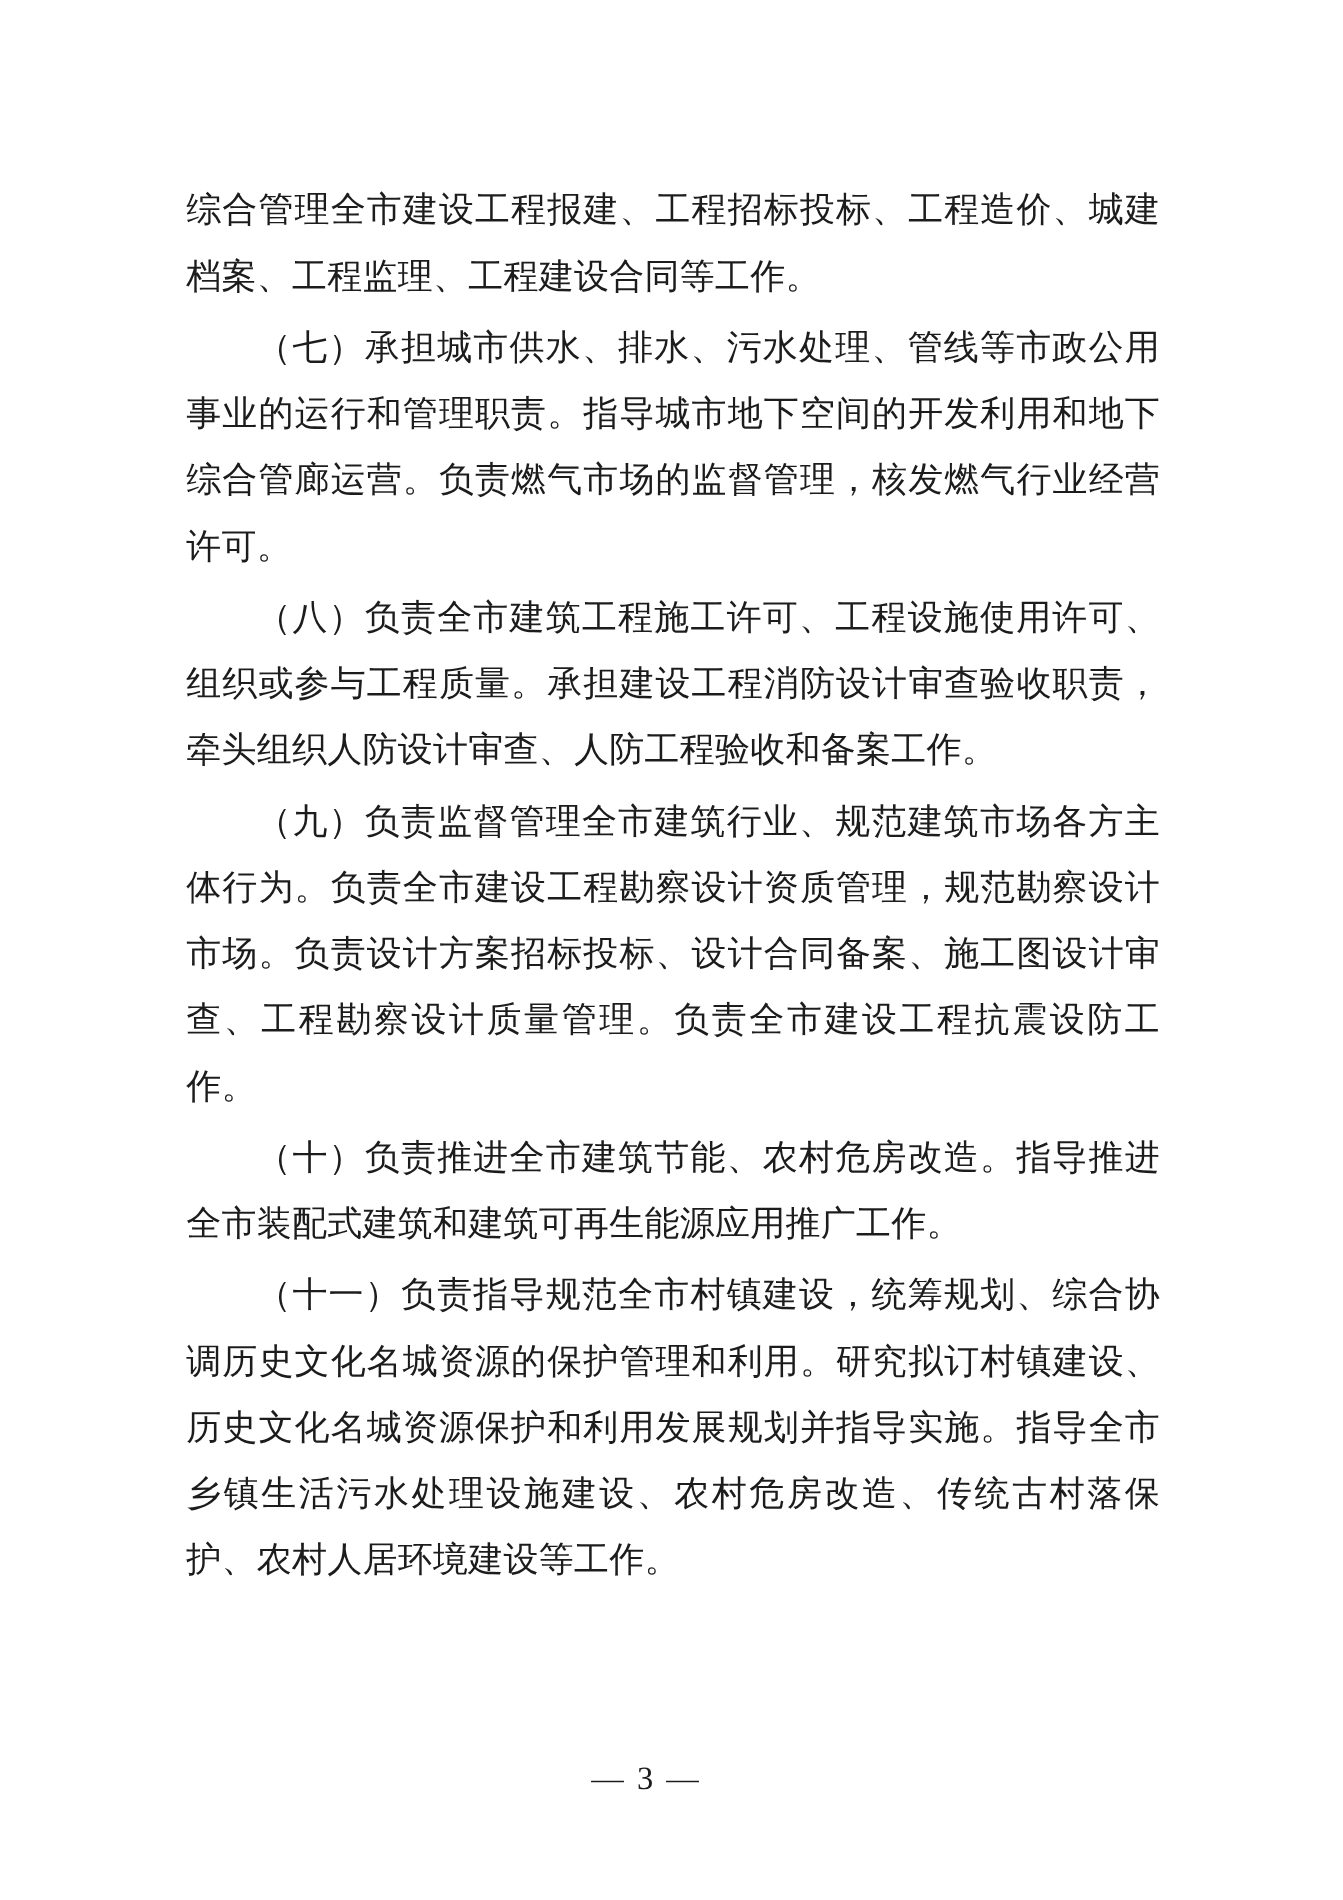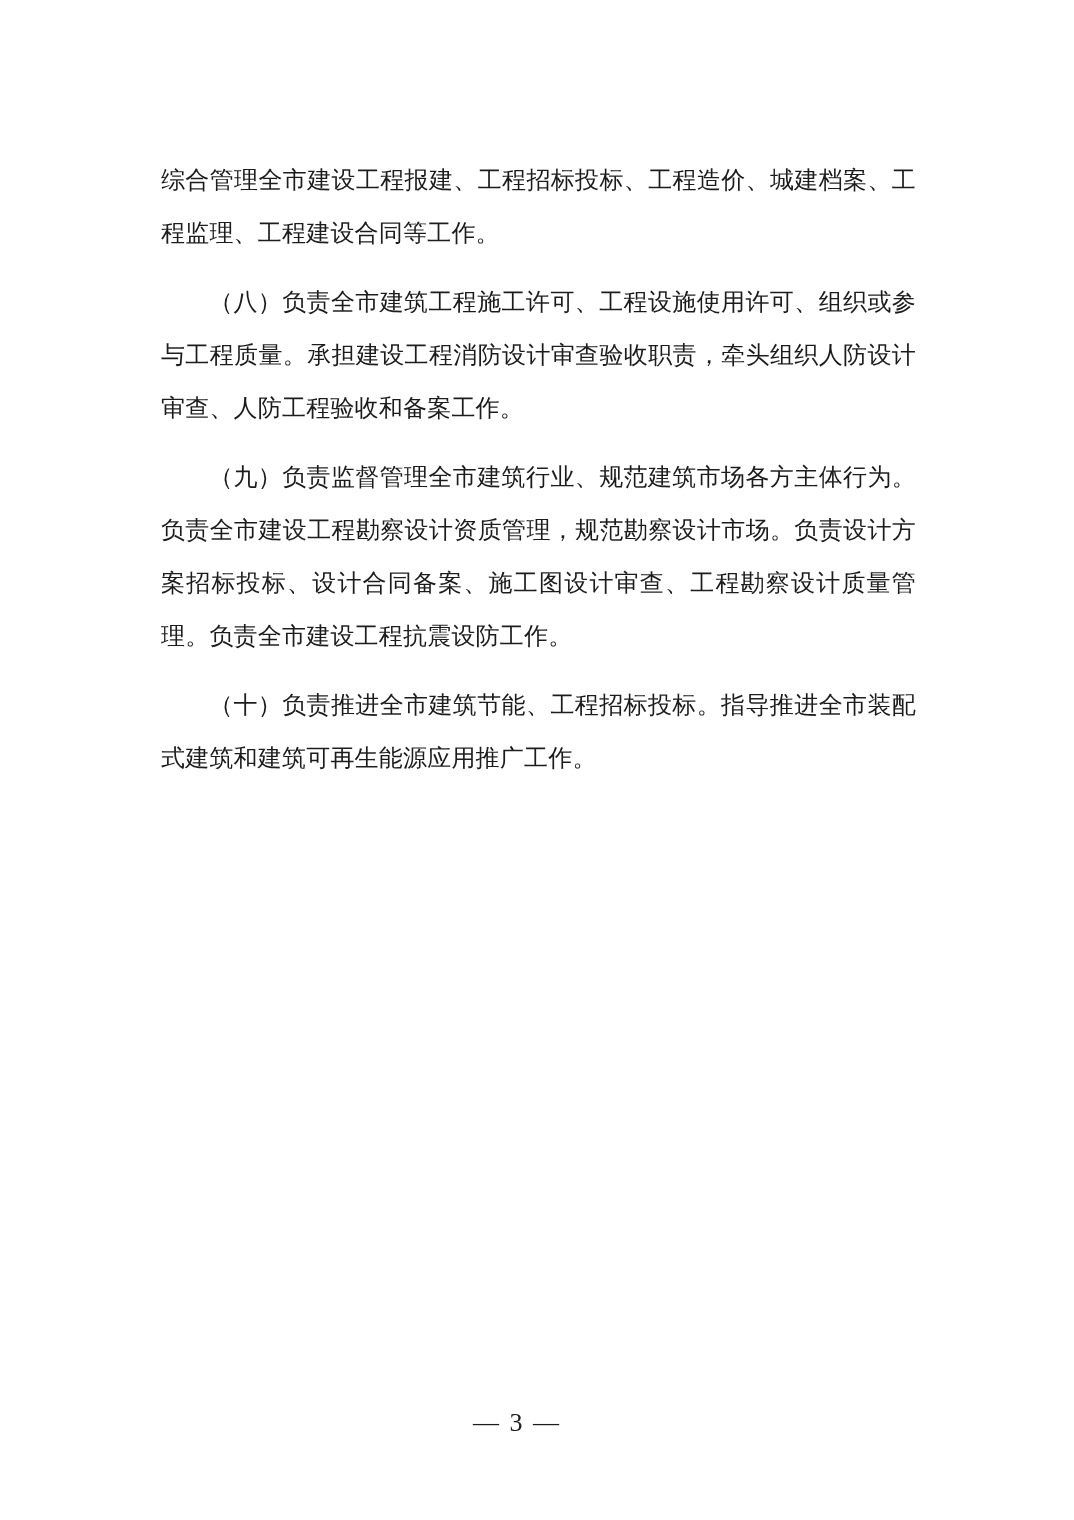--- a/index.html
+++ b/index.html
@@ -23,23 +23,23 @@
     height: 1520px;
     background: #ffffff;
   }
   .text-block {
     position: absolute;
     left: 145px;
     top: 138px;
     width: 787px;
   }
   .para {
-    margin: 16px;
+    margin: 4px;
     padding: 0;
-    font-size: 24px;
+    font-size: 28px;
     line-height: 53px;
     text-align: justify;
     text-justify: inter-character;
     letter-spacing: 0.2px;
     word-break: break-all;
   }
   .para.indent {
     text-indent: 2em;
   }
   .footer {
@@ -55,21 +55,23 @@
     letter-spacing: 2px;
     color: #1c1c1c;
   }
 </style>
 </head>
 <body>
 
 <div class="page">
   <div class="text-block">
     <p class="para">综合管理全市建设工程报建、工程招标投标、工程造价、城建档案、工程监理、工程建设合同等工作。</p>
+    <p class="para indent">（七）承担城市供水、排水、污水处理、管线等市政公用事业的运行和管理职责。指导城市地下空间的开发利用和地下综合管廊运营。负责燃气市场的监督管理，核发燃气行业经营许可。</p>
     <p class="para indent">（八）负责全市建筑工程施工许可、工程设施使用许可、组织或参与工程质量。承担建设工程消防设计审查验收职责，牵头组织人防设计审查、人防工程验收和备案工作。</p>
     <p class="para indent">（九）负责监督管理全市建筑行业、规范建筑市场各方主体行为。负责全市建设工程勘察设计资质管理，规范勘察设计市场。负责设计方案招标投标、设计合同备案、施工图设计审查、工程勘察设计质量管理。负责全市建设工程抗震设防工作。</p>
-    <p class="para indent">（十）负责推进全市建筑节能、工程招标投标。指导推进全市装配式建筑和建筑可再生能源应用推广工作。</p>
+    <p class="para indent">（十）负责推进全市建筑节能、农村危房改造。指导推进全市装配式建筑和建筑可再生能源应用推广工作。</p>
+    <p class="para indent">（十一）负责指导规范全市村镇建设，统筹规划、综合协调历史文化名城资源的保护管理和利用。研究拟订村镇建设、历史文化名城资源保护和利用发展规划并指导实施。指导全市乡镇生活污水处理设施建设、农村危房改造、传统古村落保护、农村人居环境建设等工作。</p>
   </div>
 
   <div class="footer">
     <span class="page-number">— 3 —</span>
   </div>
 </div>
 
 </body></html>

